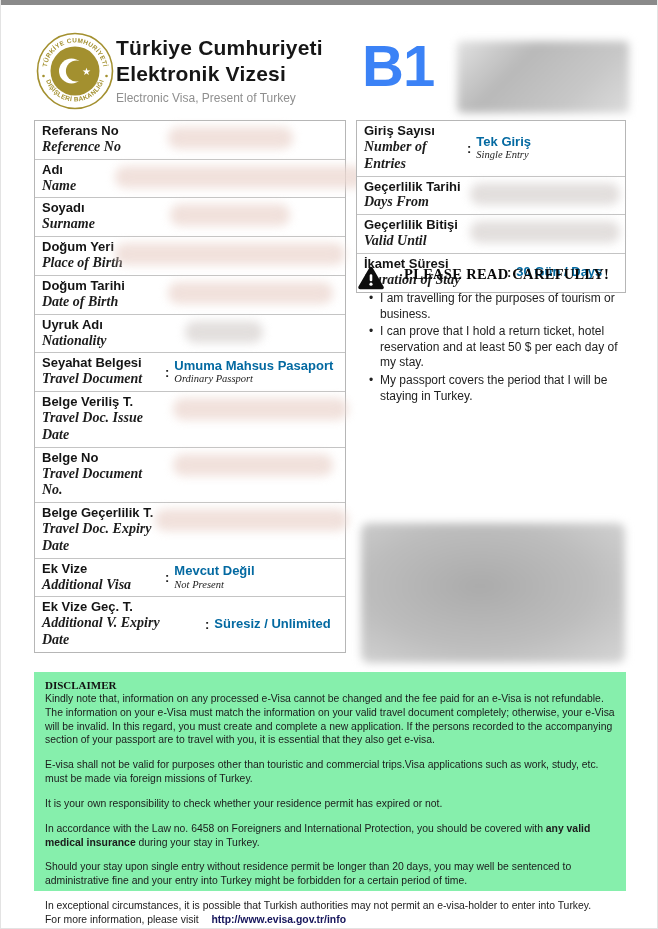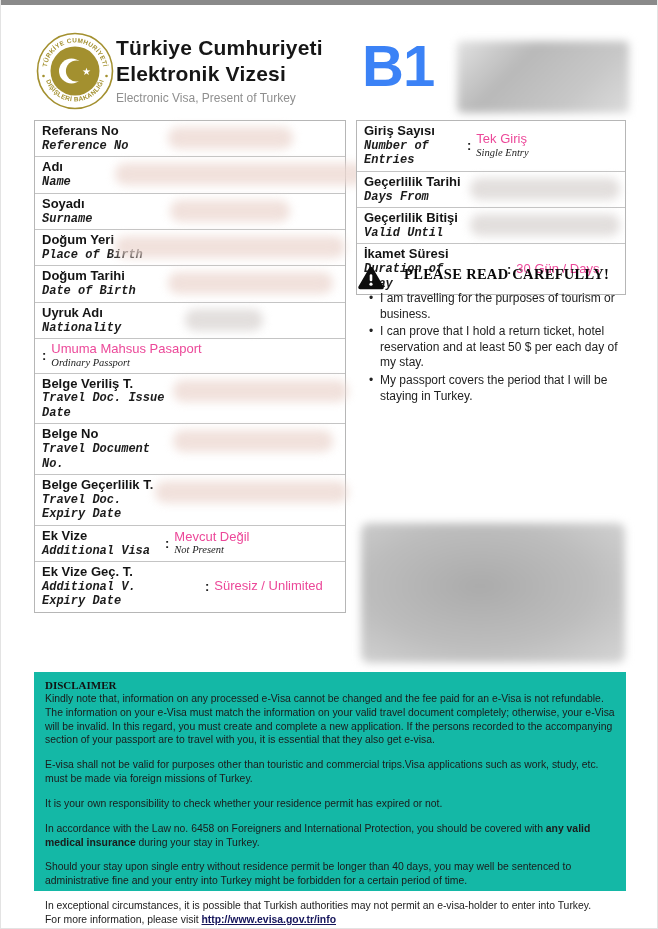--- a/index.html
+++ b/index.html
@@ -26,24 +26,24 @@
   
   .fieldbox { position:absolute; background:#fff; border:1px solid #b6b6b6; }
   .leftbox  { left:33px;  top:120px; width:312px; }
   .rightbox { left:355px; top:120px; width:270px; }
   .frow { display:flex; align-items:center; border-bottom:1px solid #c4c4c4; padding:3px 0 3px 7px; min-height:34px; position:relative; }
   .frow:last-child { border-bottom:none;gap:40px; }
   .lbl { flex:0 0 auto; }
   .leftbox .lbl { width:123px; }
   .rightbox .lbl { width:103px; }
   .lbl-tr { font-size:13px; font-weight:bold; color:#141414; line-height:1.15; }
-  .lbl-en { font-family:Liberation Mono, monospace; font-style:italic; font-weight:bold; font-size:12px; color:#1c1c1c; line-height:1.2; }
+  .lbl-en { font-family:Liberation Serif, serif; font-style:italic; font-weight:bold; font-size:14px; color:#1c1c1c; line-height:1.2; }
   .val { display:flex; align-items:center; }
   .colon { font-size:13px; font-weight:bold; margin-right:5px; color:#222; }
-  .val-tr { font-size:13px; color:#ec4899; line-height:1.15; }
+  .val-tr { font-size:13px; color:#0369a1; line-height:1.15;font-weight:bold; }
   .val-en { font-family:"Liberation Serif","DejaVu Serif",serif; font-style:italic; font-size:10.5px; color:#222; line-height:1.2; }
   .redact { position:absolute; height:22px; top:6px; border-radius:10px;
     background:#ecd7d0; opacity:.75; filter:blur(5px); }
   .redact.gray { background:#d9d4d2; }
 
   
   .warning { position:absolute; left:355px; top:266px; width:272px; }
   .warn-head { display:flex; align-items:center; }
   .warn-icon { width:26px; height:24px; flex:0 0 auto; }
   .warn-title { font-family:"Liberation Serif","DejaVu Serif",serif; font-weight:bold; font-size:14.5px; color:#090909; margin-left:26px; letter-spacing:0.3px; }
@@ -51,26 +51,26 @@
   .warn-item { display:flex; font-size:12px; color:#222; line-height:1.3; margin-bottom:2px; }
   .bullet { flex:0 0 18px; text-align:center; font-size:12px; }
 
   
   .mid-blur { position:absolute; left:360px; top:523px; width:264px; height:140px;
     background:radial-gradient(ellipse at 45% 45%, #ababab 0%, #bdbdbd 55%, #d6d6d6 100%);
     filter:blur(4px); border-radius:8px; }
 
   
   .disclaimer { position:absolute; left:33px; top:672px; width:592px; height:219px;
-    background:#14b8a6; padding:7px 11px 8px 11px; }
+    background:#86efac; padding:7px 11px 8px 11px; }
   .disc-title { font-family:"Liberation Serif","DejaVu Serif",serif; font-weight:bold; font-size:11px; color:#111; margin-bottom:1px; }
   .disc-p { font-size:10.4px; color:#1b1b1b; line-height:1.33; margin-bottom:11px; }
   .disc-p.tight { margin-bottom:0; }
   .disc-bold { font-weight:bold; }
-  .disc-link { color:#14145a; text-decoration:underline; font-weight:bold; cursor:pointer; }
+  .disc-link { color:#14145a; font-weight:bold; cursor:pointer;margin-left:10px; }
 </style>
 </head>
 <body>
 
 <div class="page">
   <div class="topbar"></div>
 
   <div class="header">
     <div class="emblem">
       <svg width="78" height="78" viewBox="0 0 78 78">
@@ -147,20 +147,24 @@
 
     <div class="frow">
       <div class="lbl">
           <div class="lbl-tr">Uyruk Adı</div>
           <div class="lbl-en">Nationality</div>
         </div>
       <div class="redact gray" style="left:150px;width:78px;"></div>
     </div>
 
     <div class="frow">
+      <div class="lbl">
+          <div class="lbl-tr">Seyahat Belgesi</div>
+          <div class="lbl-en">Travel Document</div>
+        </div>
       <div class="val">
           <span class="colon">:</span>
         <span>
             <span class="val-tr" style="display:block;">Umuma Mahsus Pasaport</span>
             <span class="val-en" style="display:block;">Ordinary Passport</span>
           </span>
       </div>
     </div>
 
     <div class="frow">
@@ -285,17 +289,17 @@
   </div>
 
   <div class="mid-blur"></div>
 
   <div class="disclaimer">
     <div class="disc-title">DISCLAIMER</div>
     <div class="disc-p">Kindly note that, information on any processed e-Visa cannot be changed and the fee paid for an e-Visa is not refundable. The information on your e-Visa must match the information on your valid travel document completely; otherwise, your e-Visa will be invalid. In this regard, you must create and complete a new application. If the persons recorded to the accompanying section of your passport are to travel with you, it is essential that they also get e-visa.</div>
     <div class="disc-p">E-visa shall not be valid for purposes other than touristic and commercial trips.Visa applications such as work, study, etc. must be made via foreign missions of Turkey.</div>
     <div class="disc-p">It is your own responsibility to check whether your residence permit has expired or not.</div>
     <div class="disc-p"><span>In accordance with the Law no. 6458 on Foreigners and International Protection, you should be covered with </span><span class="disc-bold">any valid medical insurance</span><span> during your stay in Turkey.</span></div>
-    <div class="disc-p">Should your stay upon single entry without residence permit be longer than 40 days, you may well be sentenced to administrative fine and your entry into Turkey might be forbidden for a certain period of time.</div>
+    <div class="disc-p">Should your stay upon single entry without residence permit be longer than 20 days, you may well be sentenced to administrative fine and your entry into Turkey might be forbidden for a certain period of time.</div>
     <div class="disc-p tight">In exceptional circumstances, it is possible that Turkish authorities may not permit an e-visa-holder to enter into Turkey.</div>
     <div class="disc-p tight"><span>For more information, please visit </span><span class="disc-link">http://www.evisa.gov.tr/info</span></div>
   </div>
 </div>
 
 </body></html>

